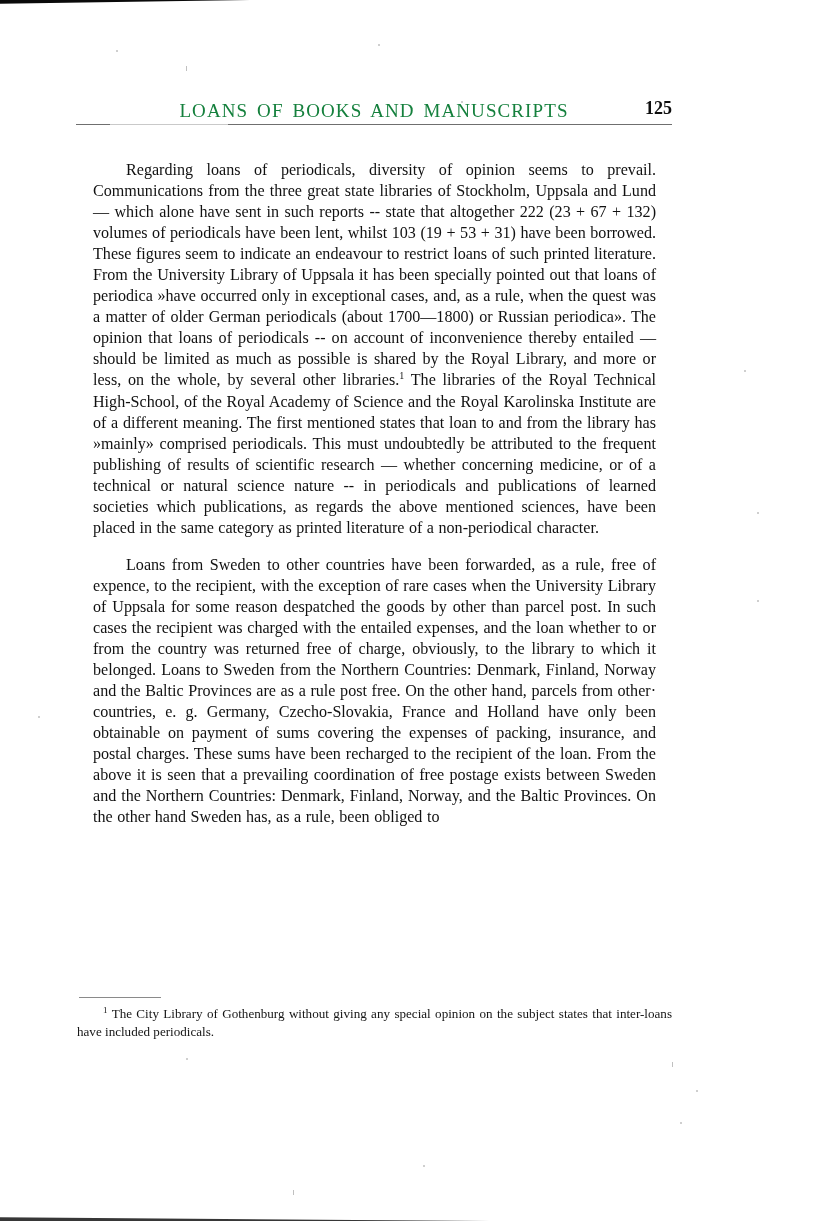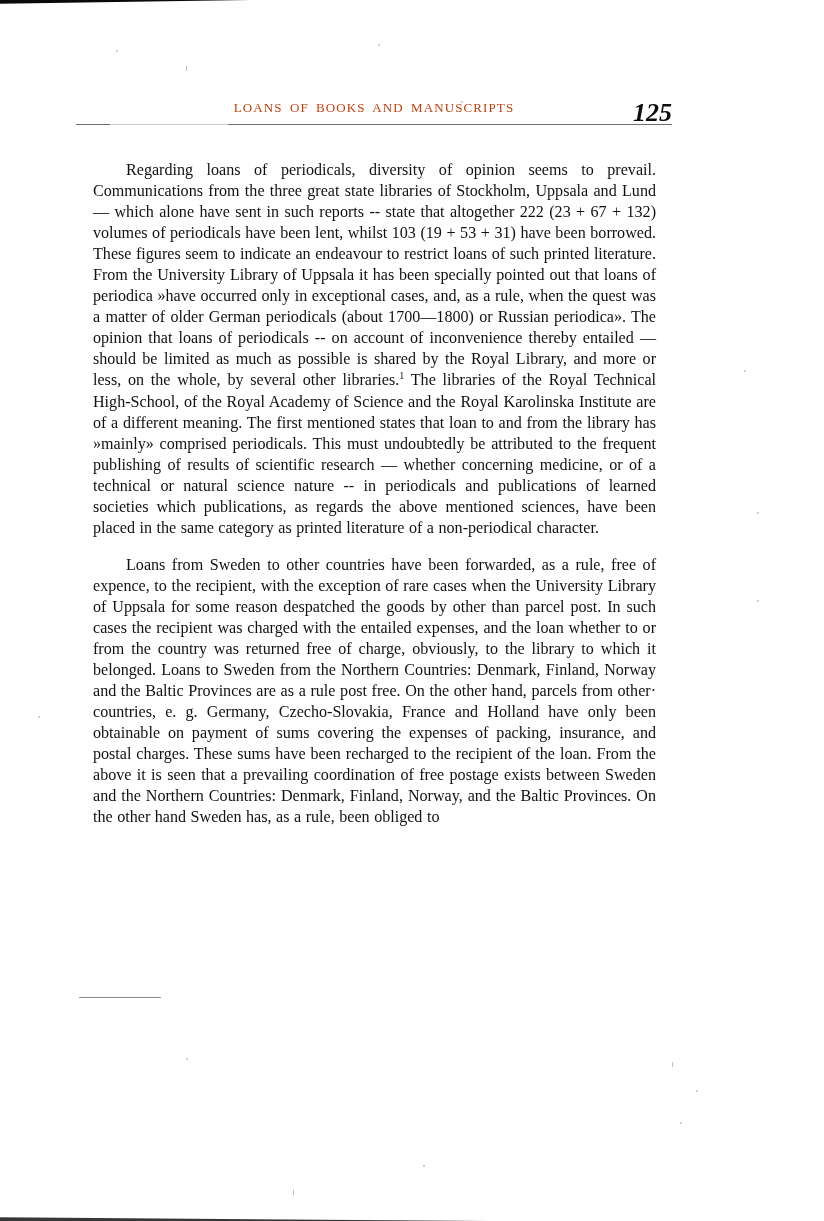--- a/index.html
+++ b/index.html
@@ -57,33 +57,32 @@
     top: 100px;
     width: 596px;
     height: 22px;
   }
   .running-head .title {
     position: absolute;
     left: 0;
     right: 0;
     top: 0;
     text-align: center;
-    font-size: 13px;
+    font-size: 19px;
     letter-spacing: 1.1px;
     word-spacing: 3px;
-    color: #c2410c;
+    color: #15803d;
   }
   .running-head .folio {
     position: absolute;
     right: 0;
     top: -2px;
-    font-size: 26px;
+    font-size: 18px;
     font-weight: bold;
     color: #0d0d0d;
-    font-style: italic;
   }
   .head-rule {
     position: absolute;
     left: 76px;
     top: 124px;
     width: 596px;
     height: 1px;
     background: #6f6f6f;
   }
   .head-rule::after {
@@ -186,14 +185,15 @@
   <div class="textblock">
 
     <p class="para"><span class="indent"></span><span>Regarding loans of periodicals, diversity of opinion seems to prevail. Communications from the three great state libraries of Stockholm, Uppsala and Lund — which alone have sent in such reports -- state that altogether 222 (23 + 67 + 132) volumes of periodicals have been lent, whilst 103 (19 + 53 + 31) have been borrowed. These figures seem to indicate an endeavour to restrict loans of such printed literature. From the University Library of Uppsala it has been specially pointed out that loans of periodica »have occurred only in exceptional cases, and, as a rule, when the quest was a matter of older German periodicals (about 1700—1800) or Russian periodica». The opinion that loans of periodicals -- on account of inconvenience thereby entailed — should be limited as much as possible is shared by the Royal Library, and more or less, on the whole, by several other libraries.</span><sup>1</sup><span> The libraries of the Royal Technical High-School, of the Royal Academy of Science and the Royal Karolinska Institute are of a different meaning. The first mentioned states that loan to and from the library has »mainly» comprised periodicals. This must undoubtedly be attributed to the frequent publishing of results of scientific research — whether concerning medicine, or of a technical or natural science nature -- in periodicals and publications of learned societies which publications, as regards the above mentioned sciences, have been placed in the same category as printed literature of a non-periodical character.</span></p>
 
     <p class="para"><span class="indent"></span><span>Loans from Sweden to other countries have been forwarded, as a rule, free of expence, to the recipient, with the exception of rare cases when the University Library of Uppsala for some reason despatched the goods by other than parcel post. In such cases the recipient was charged with the entailed expenses, and the loan whether to or from the country was returned free of charge, obviously, to the library to which it belonged. Loans to Sweden from the Northern Countries: Denmark, Finland, Norway and the Baltic Provinces are as a rule post free. On the other hand, parcels from other· countries, e. g. Germany, Czecho-Slovakia, France and Holland have only been obtainable on payment of sums covering the expenses of packing, insurance, and postal charges. These sums have been recharged to the recipient of the loan. From the above it is seen that a prevailing coordination of free postage exists between Sweden and the Northern Countries: Denmark, Finland, Norway, and the Baltic Provinces. On the other hand Sweden has, as a rule, been obliged to</span></p>
 
   </div>
 
   <div class="note-rule"></div>
 
+  <p class="footnote"><span class="fn-indent"></span><sup>1</sup> <span>The City Library of Gothenburg without giving any special opinion on the subject states that inter-loans have included periodicals.</span></p>
 
 </div>
 
 </body></html>

